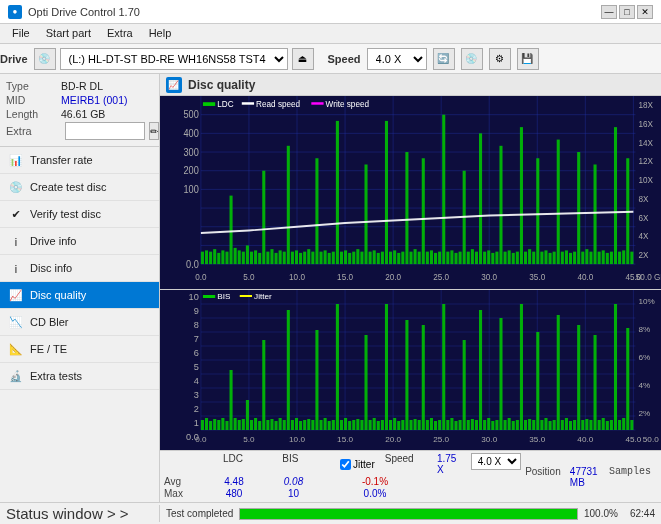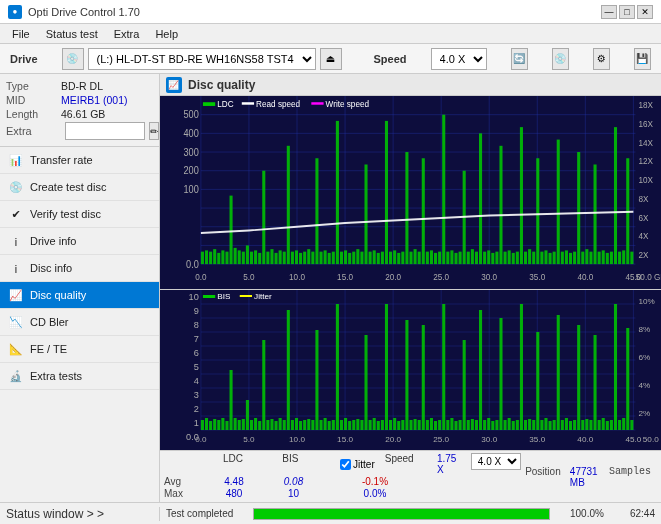--- a/index.html
+++ b/index.html
@@ -8,25 +8,25 @@
     
     .titlebar { background: #fff; display: flex; align-items: center; justify-content: space-between; padding: 4px 8px; border-bottom: 1px solid #ccc; height: 24px; }
     .titlebar-left { display: flex; align-items: center; gap: 6px; }
     .titlebar-icon { width: 14px; height: 14px; background: #0078d4; border-radius: 2px; display: flex; align-items: center; justify-content: center; color: white; font-size: 8px; }
     .titlebar-title { font-size: 11px; color: #333; }
     .titlebar-controls { display: flex; gap: 2px; }
     .titlebar-btn { width: 16px; height: 14px; background: #e0e0e0; border: 1px solid #aaa; font-size: 9px; display: flex; align-items: center; justify-content: center; cursor: pointer; }
     .titlebar-btn.close { background: #e0e0e0; }
     
     
-    .menubar { background: #f0f0f0; display: flex; gap: 0; padding: 2px 4px; border-bottom: 1px solid #ccc; height: 20px; align-items: center; }
+    .menubar { background: #f0f0f0; display: flex; gap: 0; padding: 2px 4px; border-bottom: 1px solid #ccc; height: 20px; align-items: flex-start; }
     .menu-item { padding: 1px 8px; font-size: 11px; cursor: pointer; color: #222; }
     
     
-    .toolbar { background: #f5f5f5; display: flex; align-items: center; padding: 3px 10px; border-bottom: 1px solid #ccc; height: 30px; gap: 24px; }
+    .toolbar { background: #f5f5f5; display: flex; align-items: center; padding: 3px 0; border-bottom: 1px solid #ccc; height: 30px; gap: 6px; }
     .toolbar-label { font-size: 11px; color: #333; font-weight: bold; }
     .toolbar-drive-select { display: flex; align-items: center; gap: 4px; }
     .drive-dropdown { font-size: 11px; border: 1px solid #aaa; background: white; padding: 2px 4px; height: 22px; min-width: 200px; }
     .toolbar-btn { width: 22px; height: 22px; background: #e8e8e8; border: 1px solid #aaa; display: flex; align-items: center; justify-content: center; cursor: pointer; font-size: 10px; }
     .speed-label { font-size: 11px; color: #333; font-weight: bold; margin-left: 8px; }
     .speed-select { font-size: 11px; border: 1px solid #aaa; background: white; padding: 1px 4px; height: 22px; width: 60px; }
     
     
     .main { display: flex; height: calc(524px - 24px - 20px - 30px - 22px); }
     
@@ -62,22 +62,22 @@
     
     
     .chart-top { flex: 1; position: relative; background: #1a1a4e; overflow: hidden; border-bottom: 1px solid #ccc; }
     
     
     .chart-bottom { height: 160px; position: relative; background: #1a1a4e; overflow: hidden; }
     .action-btn { font-size: 10px; padding: 3px 8px; background: #e0e0e0; border: 1px solid #aaa; cursor: pointer; white-space: nowrap; }
     
     
     .statusbar { display: flex; align-items: center; height: 22px; border-top: 1px solid #ccc; background: #f0f0f0; }
-    .status-left { width: 160px; border-right: 1px solid #ccc; padding: 0 6px; font-size: 12px; color: #333; display: flex; align-items: center; cursor: pointer; }
-    .status-progress-area { flex: 1; display: flex; align-items: center; padding: 0 6px; gap: 20px; }
+    .status-left { width: 160px; border-right: 1px solid #ccc; padding: 0 6px; font-size: 15px; color: #333; display: flex; align-items: center; cursor: pointer; }
+    .status-progress-area { flex: 1; display: flex; align-items: center; padding: 0 6px; gap: 6px; }
     .progress-bar-outer { flex: 1; height: 12px; background: #e0e0e0; border: 1px solid #aaa; }
     .progress-bar-inner { height: 100%; background: #00cc00; }
     .status-percent { font-size: 10px; color: #333; width: 40px; }
     .status-time { font-size: 10px; color: #333; }
   </style>
 </head>
 <body>
 
 <div class="titlebar">
   <div class="titlebar-left">
@@ -86,21 +86,21 @@
   </div>
   <div class="titlebar-controls">
     <div class="titlebar-btn">—</div>
     <div class="titlebar-btn">□</div>
     <div class="titlebar-btn close">✕</div>
   </div>
 </div>
 
 <div class="menubar">
   <div class="menu-item">File</div>
-  <div class="menu-item">Status test</div>
+  <div class="menu-item">Start part</div>
   <div class="menu-item">Extra</div>
   <div class="menu-item">Help</div>
 </div>
 
 <div class="toolbar">
   <span class="toolbar-label">Drive</span>
   <div class="toolbar-drive-select">
     <div class="toolbar-btn">💿</div>
     <select class="drive-dropdown"><option>(L:)  HL-DT-ST BD-RE  WH16NS58 TST4</option></select>
     <div class="toolbar-btn">⏏</div>

